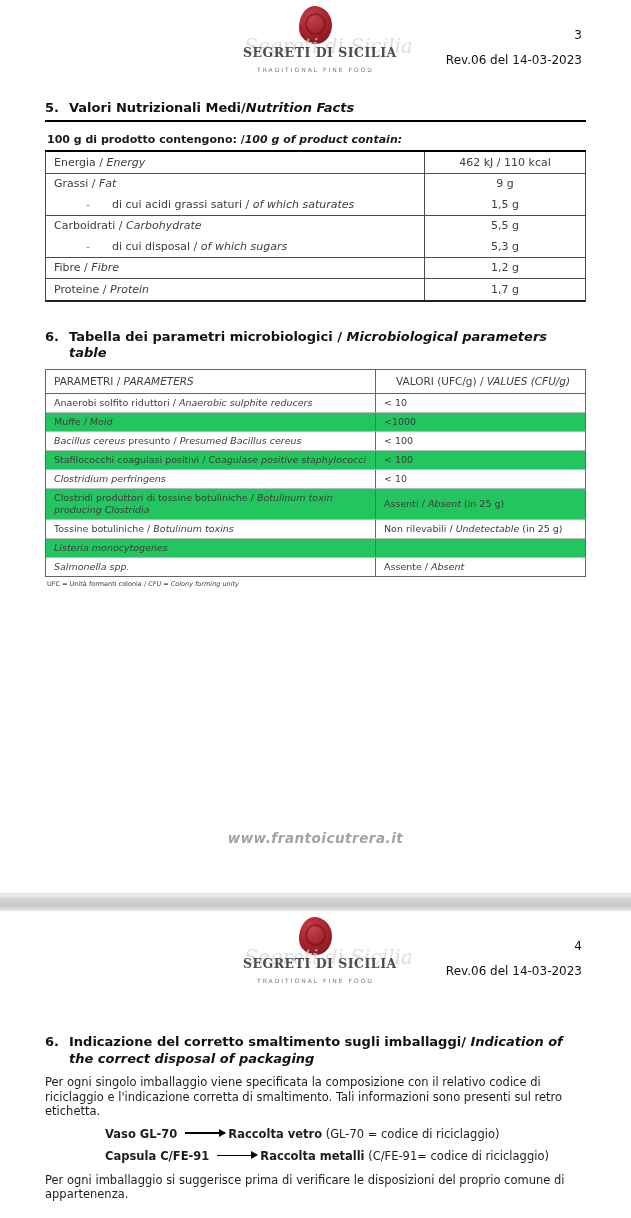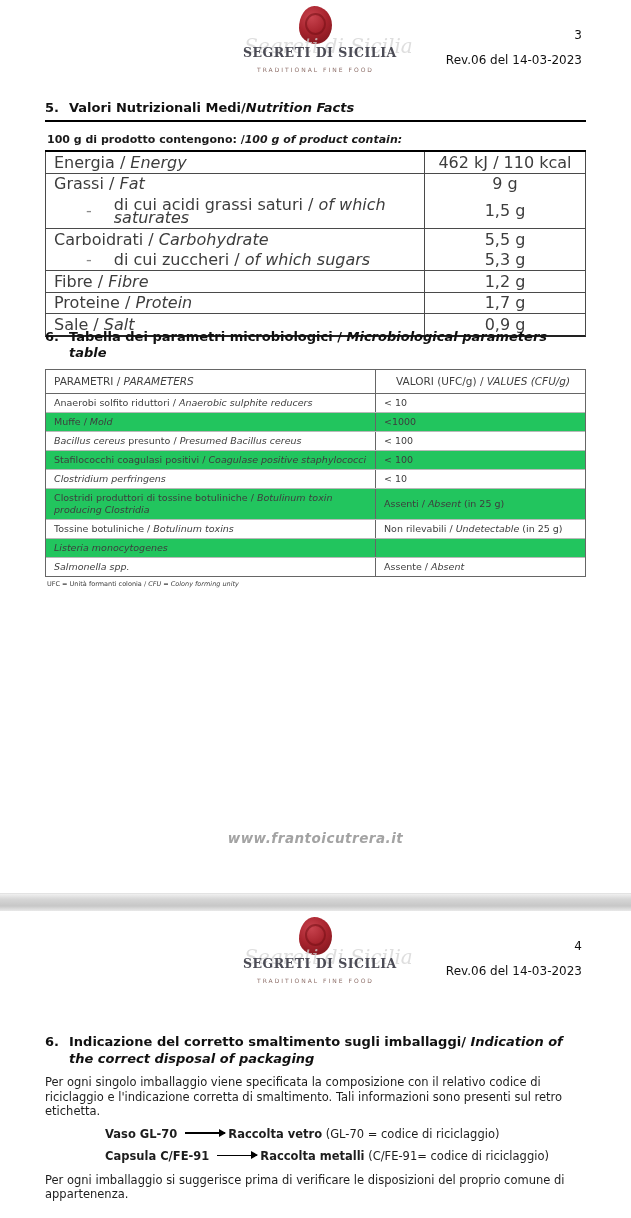--- a/index.html
+++ b/index.html
@@ -51,21 +51,21 @@
   .sec-heading { display:flex; font-weight:bold; font-size:13px; line-height:16px; color:#111; }
   .sec-num { flex:0 0 24px; }
   #nutri-heading { border-bottom:2px solid #000; padding-bottom:4px; }
 
   
   .subtitle {
     margin-top:11px; font-weight:bold; font-size:11px; padding:0 0 4px 2px;
     border-bottom:2px solid #000;
   }
   .ntable { border-left:1px solid #4a4a4a; border-right:1px solid #4a4a4a; border-bottom:2px solid #222;
-    font-size:16px; color:#3d3d3d; }
+    font-size:11px; color:#3d3d3d; }
   .nrow { display:flex; align-items:center; border-bottom:1px solid #4a4a4a; }
   .nrow.nb { border-bottom:none; }
   .nrow:last-child { border-bottom:none; }
   .nlabel { flex:0 0 379px; align-self:stretch; display:flex; align-items:center;
     padding:3.5px 4px 3.5px 8px; border-right:1px solid #4a4a4a; line-height:13.5px; }
   .nlabel.indent { padding-left:40px; }
   .nlabel .dash { color:#8a8a8a; margin-right:22px; }
   .nvalue { flex:1; text-align:center; padding:3.5px 4px; line-height:13.5px; }
 
   
@@ -148,41 +148,35 @@
       </div>
       <div class="nrow nb">
         <div class="nlabel">
             <span><span>Carboidrati / </span><span class="it">Carbohydrate</span></span>
           </div>
         <div class="nvalue">5,5 g</div>
       </div>
       <div class="nrow">
         <div class="nlabel indent">
             <span class="dash">-</span>
-            <span><span>di cui zuccheri / </span><span class="it">of which sugars</span></span>
+            <span><span>di cui disposal / </span><span class="it">of which sugars</span></span>
           </div>
         <div class="nvalue">5,3 g</div>
       </div>
       <div class="nrow">
         <div class="nlabel">
             <span><span>Fibre / </span><span class="it">Fibre</span></span>
           </div>
         <div class="nvalue">1,2 g</div>
       </div>
       <div class="nrow">
         <div class="nlabel">
             <span><span>Proteine / </span><span class="it">Protein</span></span>
           </div>
         <div class="nvalue">1,7 g</div>
-      </div>
-      <div class="nrow">
-        <div class="nlabel">
-            <span><span>Sale / </span><span class="it">Salt</span></span>
-          </div>
-        <div class="nvalue">0,9 g</div>
       </div>
     </div>
   </div>
 
   <div class="content-micro">
     <div class="sec-heading">
       <span class="sec-num">6.</span>
       <span><span>Tabella dei parametri microbiologici / </span><span class="it">Microbiological parameters table</span></span>
     </div>
 

